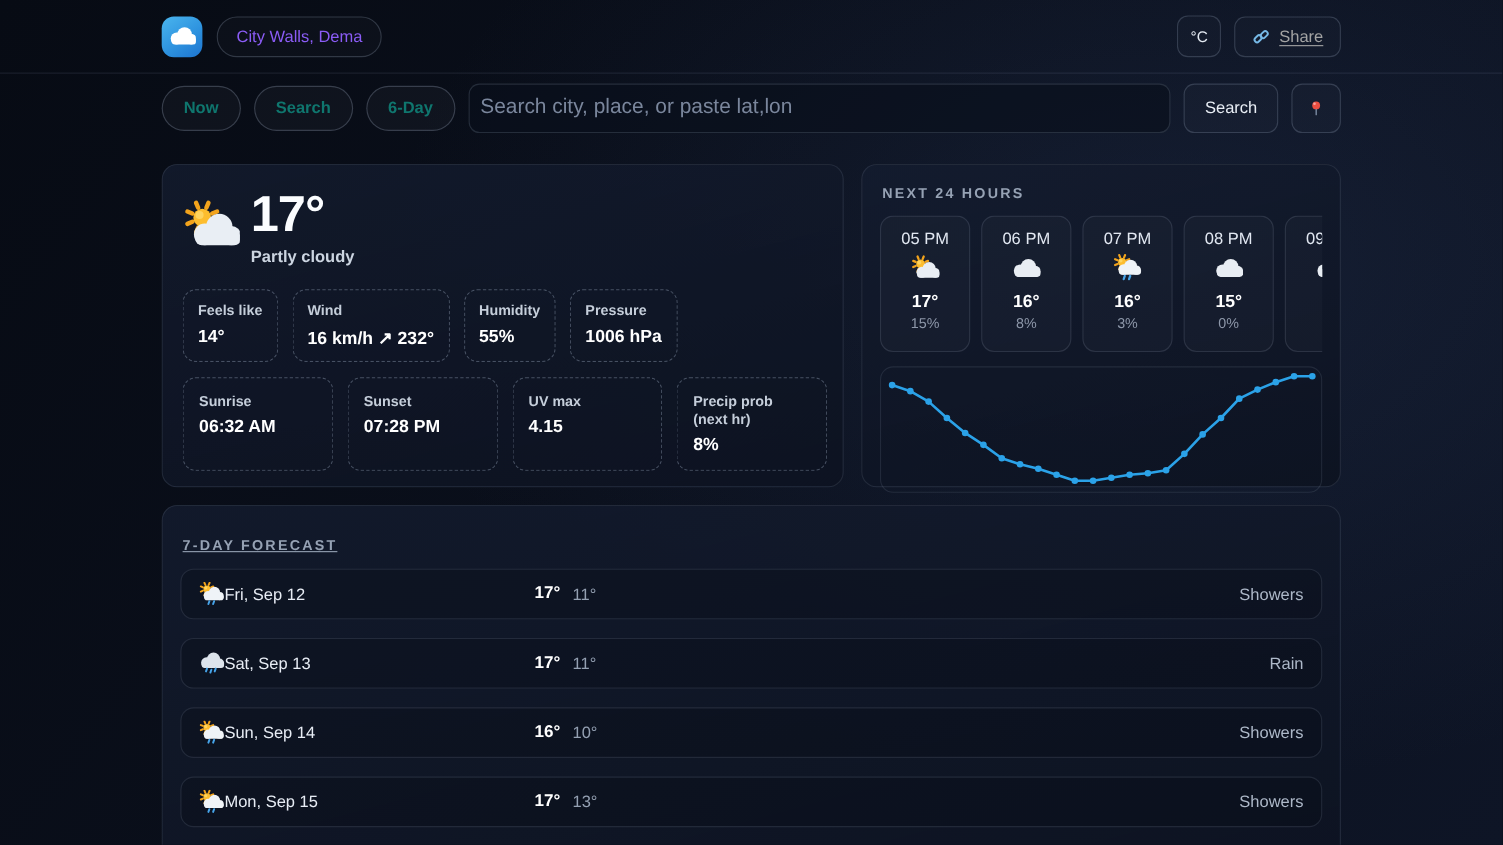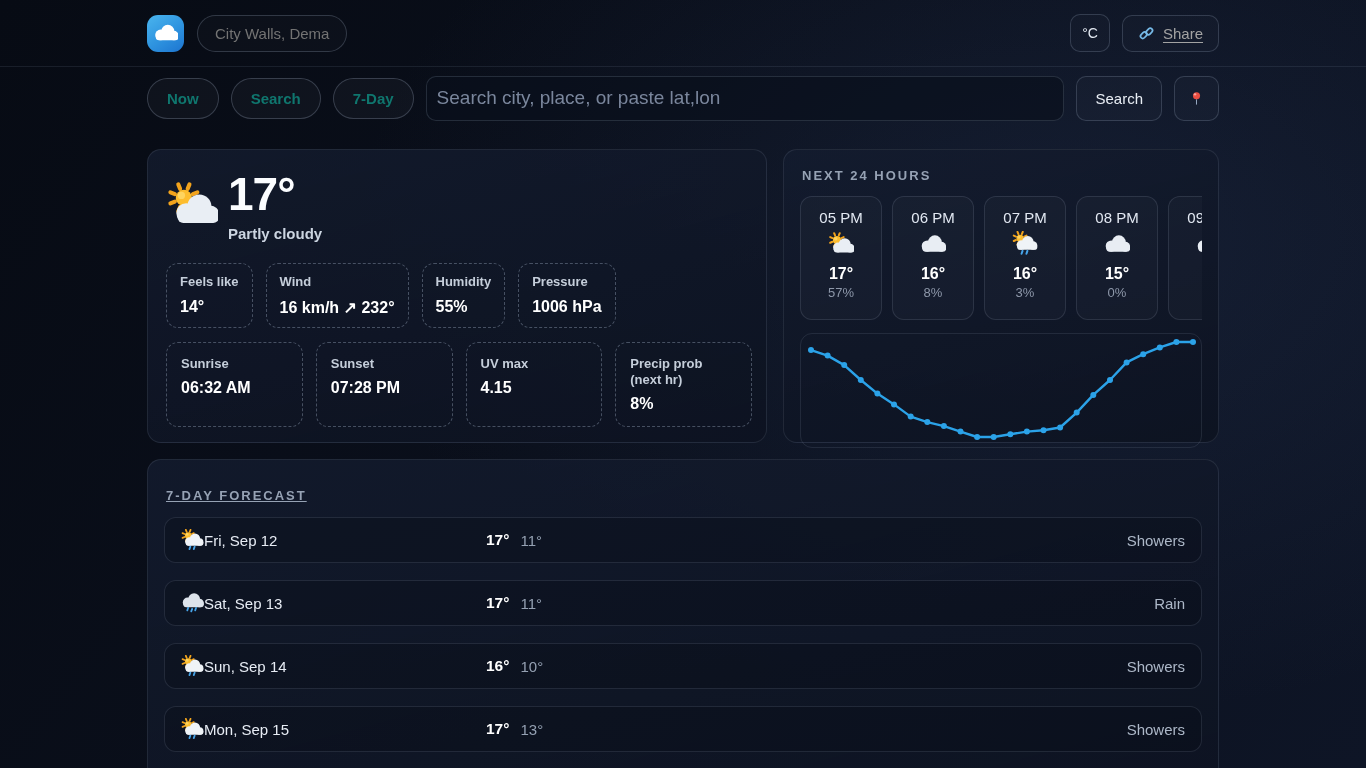--- a/index.html
+++ b/index.html
@@ -17,21 +17,21 @@
   
   .topbar { height:67px; border-bottom:1px solid rgba(148,163,184,.13); }
   .topbar-inner { height:100%; display:flex; align-items:center; gap:13px; }
   .logo {
     width:37px; height:37px; border-radius:11px; cursor:pointer;
     background:linear-gradient(145deg,#4ab5ee 0%,#2e93df 55%,#1d74d0 100%);
     display:flex; align-items:center; justify-content:center; border:none;
   }
   .location-pill {
     border:1px solid rgba(148,163,184,.28); background:rgba(255,255,255,.02);
-    border-radius:19px; padding:9px 17px; font-size:15px; color:#737373; cursor:pointer;
+    border-radius:19px; padding:9px 17px; font-size:15px; color:#8b5cf6; cursor:pointer;
   }
   .topbar-right { margin-left:auto; display:flex; gap:12px; align-items:center; }
   .unit-btn {
     background:rgba(255,255,255,.015); border:1px solid rgba(148,163,184,.26); color:#e4eaf2;
     border-radius:10px; padding:10px 11px; font-size:14px; font-family:inherit; cursor:pointer;
   }
   .share-btn {
     background:rgba(255,255,255,.015); border:1px solid rgba(148,163,184,.26); color:#a3a3a3;
     border-radius:10px; padding:9px 15px; font-size:15px; font-family:inherit; cursor:pointer;
     display:inline-flex; align-items:center; gap:8px;
@@ -149,21 +149,21 @@
           <span class="share-text">Share</span>
         </button>
       </div>
     </div>
   </header>
 
   <nav class="navbar">
     <div class="container navbar-inner">
       <button class="pill">Now</button>
       <button class="pill">Search</button>
-      <button class="pill">7-Day</button>
+      <button class="pill">6-Day</button>
       <input class="search-input" placeholder="Search city, place, or paste lat,lon" style="">
       <button class="search-btn">Search</button>
       <button class="pin-btn">
         <span class="icon">
             <svg width="19" height="19" viewBox="0 0 64 64">
               <circle cx="32" cy="23" r="12" fill="#ea4e42"></circle>
       <circle cx="27" cy="18" r="4" fill="#f8a29a"></circle>
       <rect x="30.4" y="34" width="3.2" height="19" rx="1.6" fill="#9db0ca"></rect>
             </svg>
           </span>
@@ -257,21 +257,21 @@
                   <circle cx="19" cy="19" r="4.5" fill="#fed45f"></circle>
                   <g transform="translate(37,38) scale(1.35)" fill="#e9eef4">
     <circle cx="-9" cy="2" r="9"></circle>
                     <circle cx="3" cy="-4" r="11"></circle>
                     <circle cx="13" cy="3" r="8"></circle>
     <rect x="-17" y="0" width="38" height="11" rx="5.5"></rect>
                   </g>
                 </svg>
               </div>
                  <div class="h-temp">17°</div>
-                 <div class="h-precip">57%</div></div>
+                 <div class="h-precip">15%</div></div>
             <div class="hour-card"><div class="h-time">06 PM</div>
                  <div class="h-icon icon">
                 <svg width="26" height="26" viewBox="0 0 64 64">
                   <g transform="translate(32,34) scale(1.55)" fill="#e8edf3">
     <circle cx="-9" cy="2" r="9"></circle>
                     <circle cx="3" cy="-4" r="11"></circle>
                     <circle cx="13" cy="3" r="8"></circle>
     <rect x="-17" y="0" width="38" height="11" rx="5.5"></rect>
                   </g>
                 </svg>

